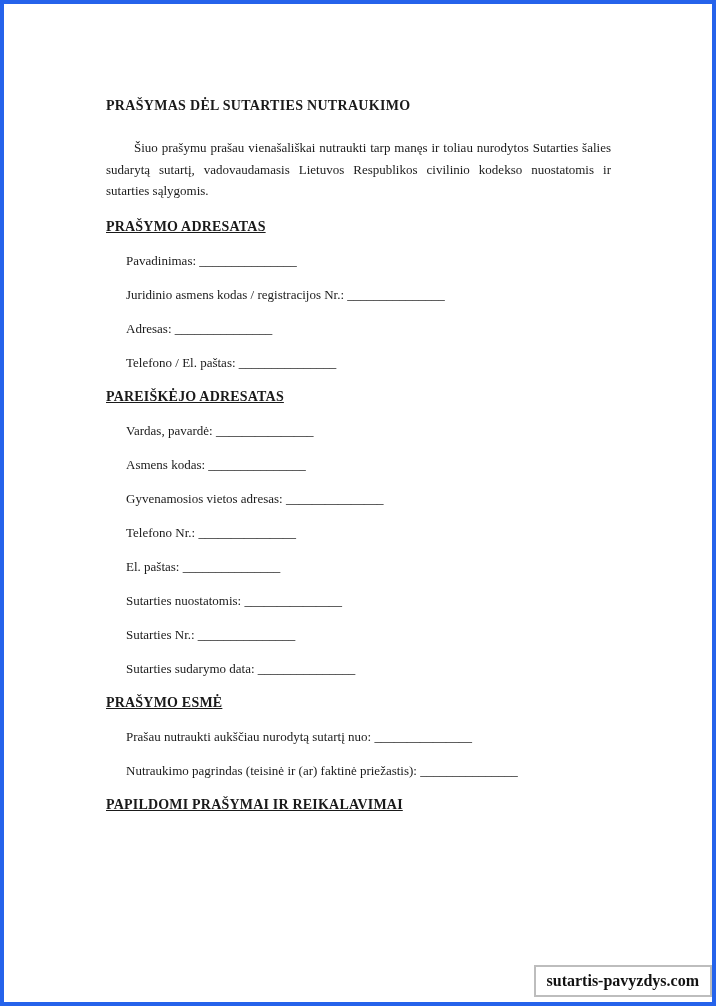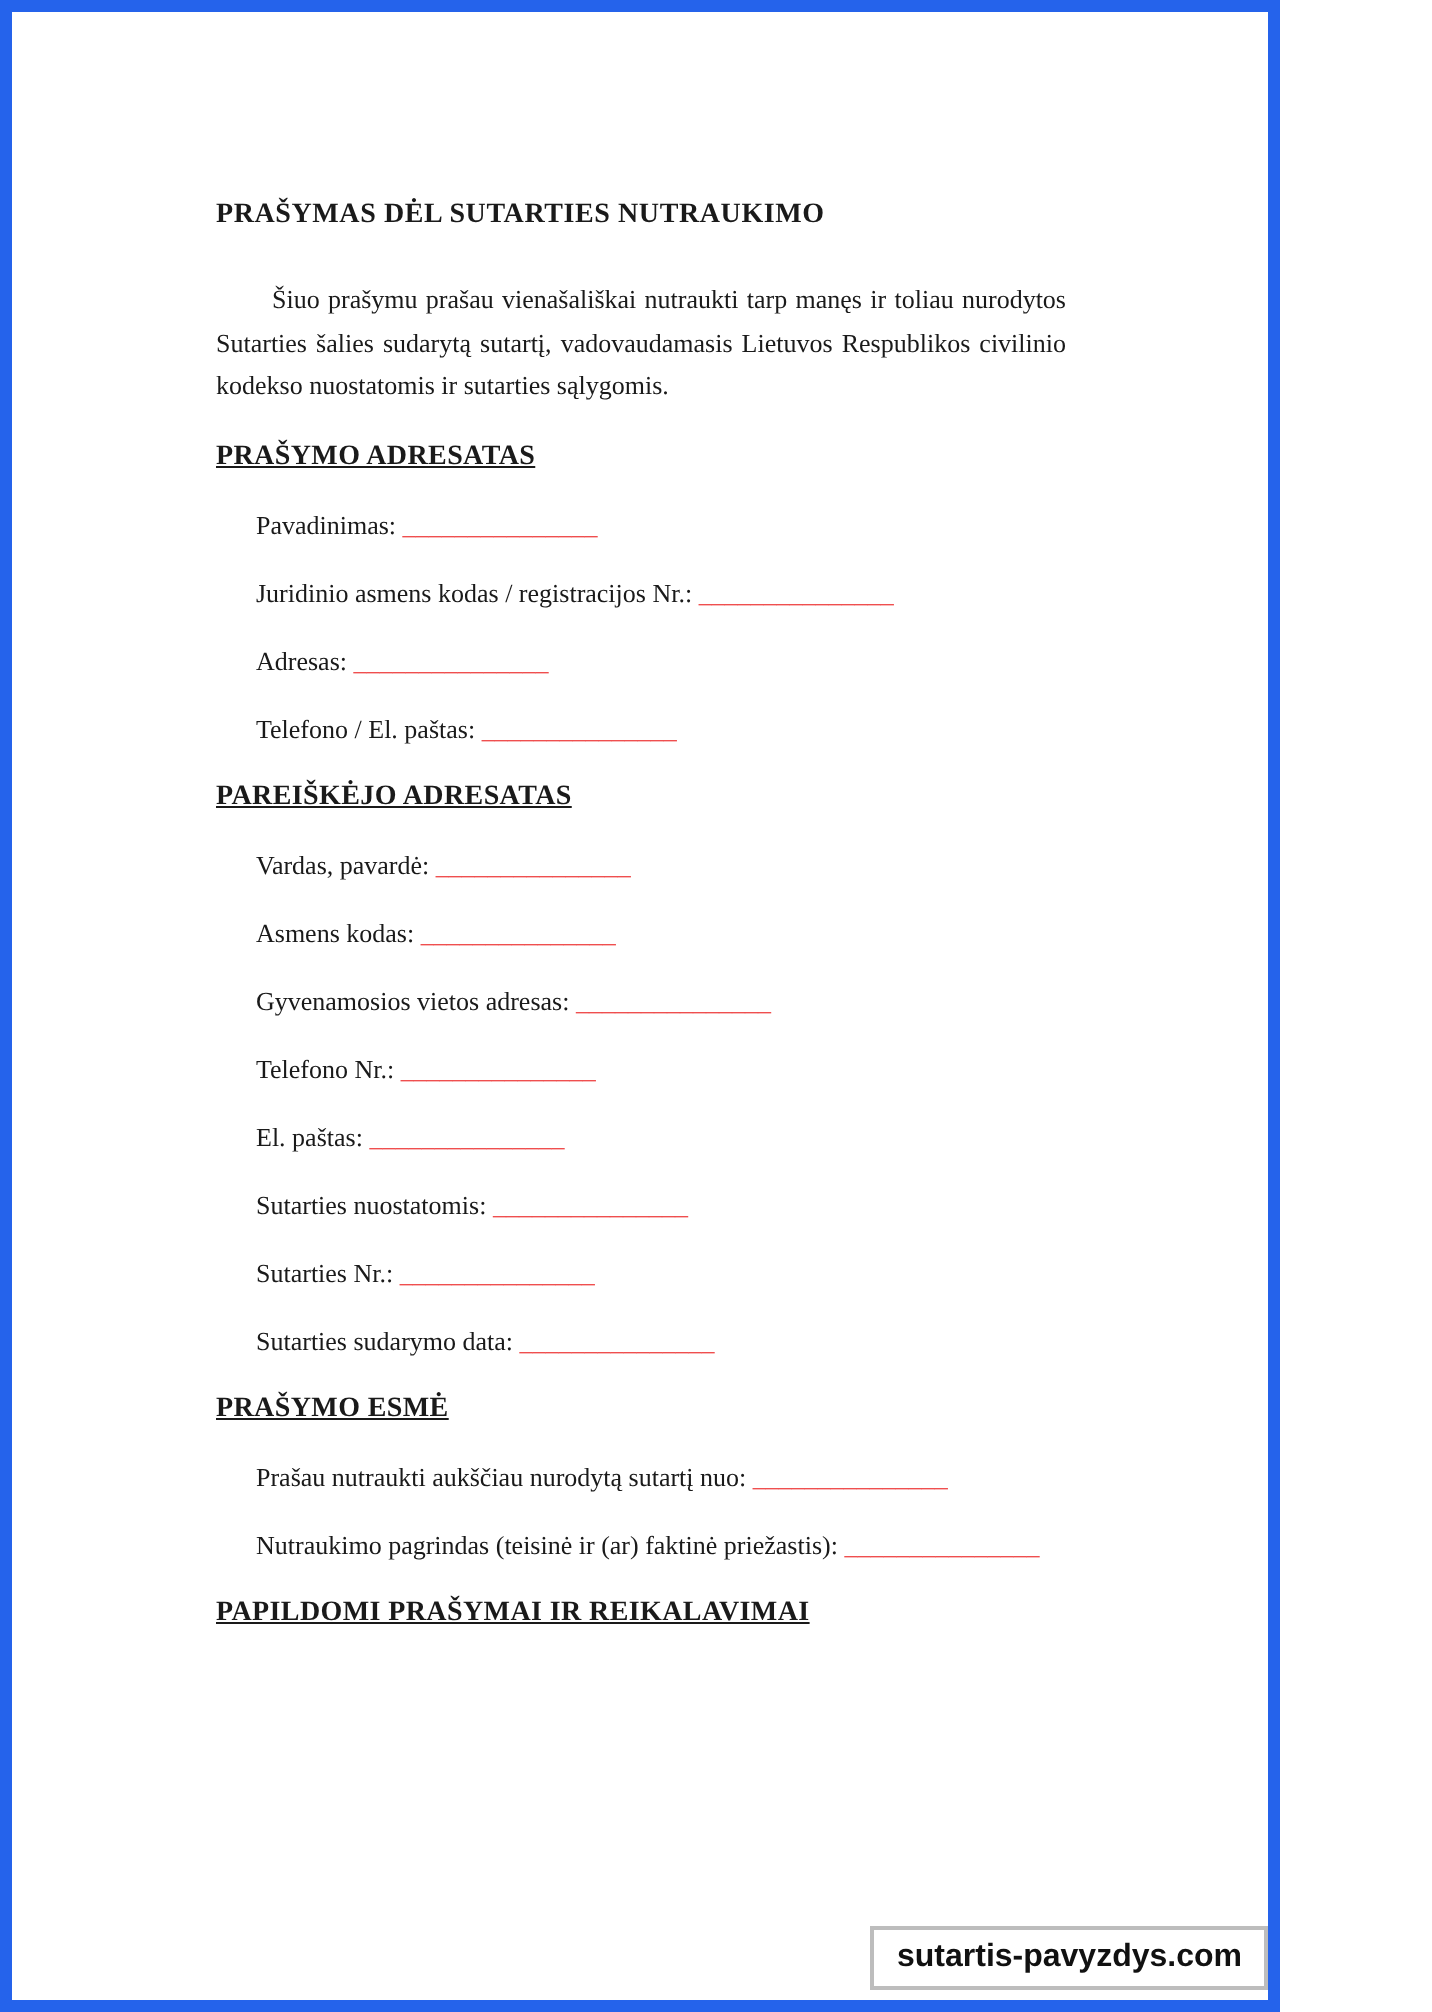--- a/index.html
+++ b/index.html
@@ -3,22 +3,22 @@
 <meta charset="utf-8">
 <style>
   html, body { margin: 0; padding: 0; }
   body {
     width: 716px; height: 1006px;
     background: #ffffff;
     font-family: "Liberation Serif", serif;
   }
   .frame {
     box-sizing: border-box;
-    width: 640px; height: 1006px;
-    border: 6px solid #a16207;
+    width: 716px; height: 1006px;
+    border: 4px solid #a16207;
     background: #ffffff;
     position: relative;
     overflow: hidden;
   }
   .content {
     padding: 93px 101px 0 102px;
     color: #1a1a1a;
   }
   h1.doc-title {
     font-size: 14px; line-height: 17px; font-weight: bold;
@@ -31,27 +31,27 @@
   }
   h2.section-heading {
     font-size: 14px; line-height: 17px; font-weight: bold;
     margin: 0 0 17px 0; letter-spacing: 0.2px; text-decoration: underline;
   }
   .field-line {
     font-size: 13px; line-height: 17px;
     margin: 0 0 17px 0; padding-left: 20px;
     white-space: nowrap;
   }
-  .field-blank { color: #ef4444; }
+  .field-blank { color: #000000; }
   .watermark {
     position: absolute; right: 0; bottom: 5px;
     background: #ffffff;
     border: 2px solid #bdbdbd;
     padding: 4px 11px;
-    font-family: Liberation Sans, sans-serif;
+    font-family: Liberation Serif, serif;
     font-weight: bold; font-size: 16px; line-height: 20px;
     color: #111111;
   }
 </style>
 </head>
 <body>
 
 <div class="frame" style="border-color: rgb(37, 99, 235); background: rgb(255, 255, 255);">
   <div class="content">
     <h1 class="doc-title">PRAŠYMAS DĖL SUTARTIES NUTRAUKIMO</h1>

